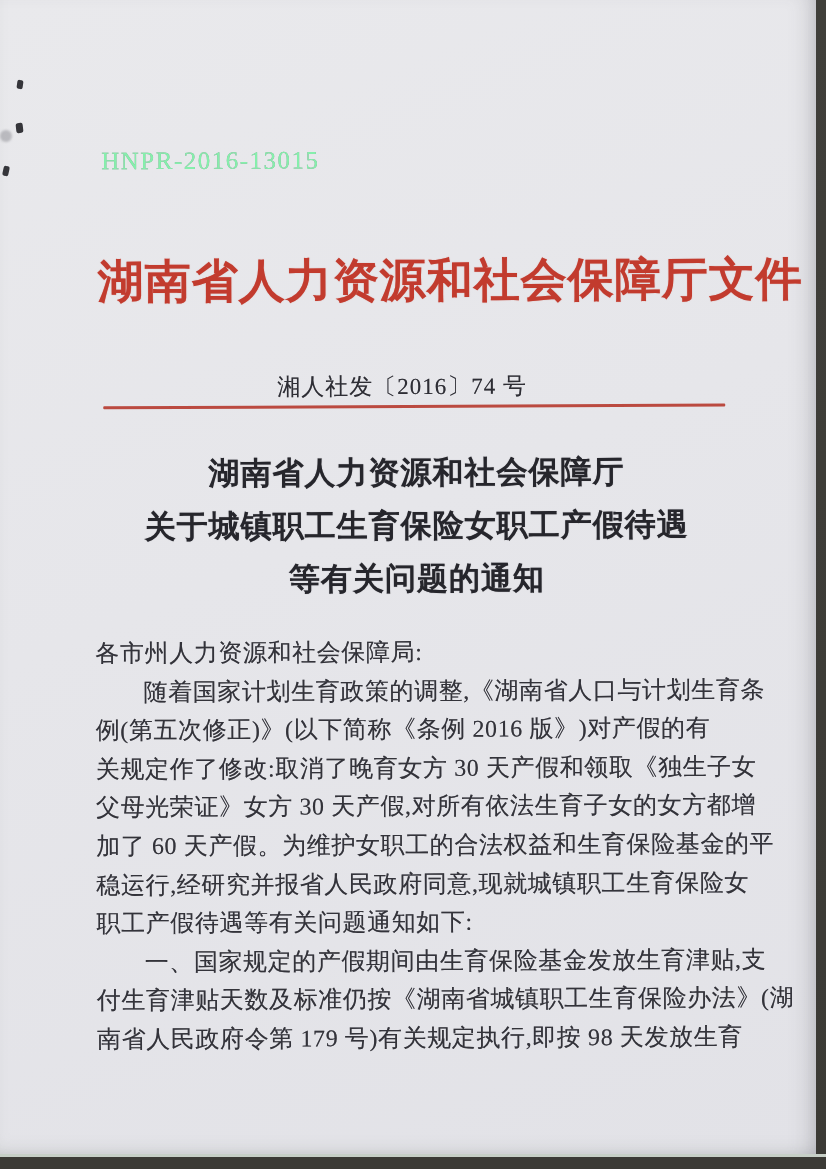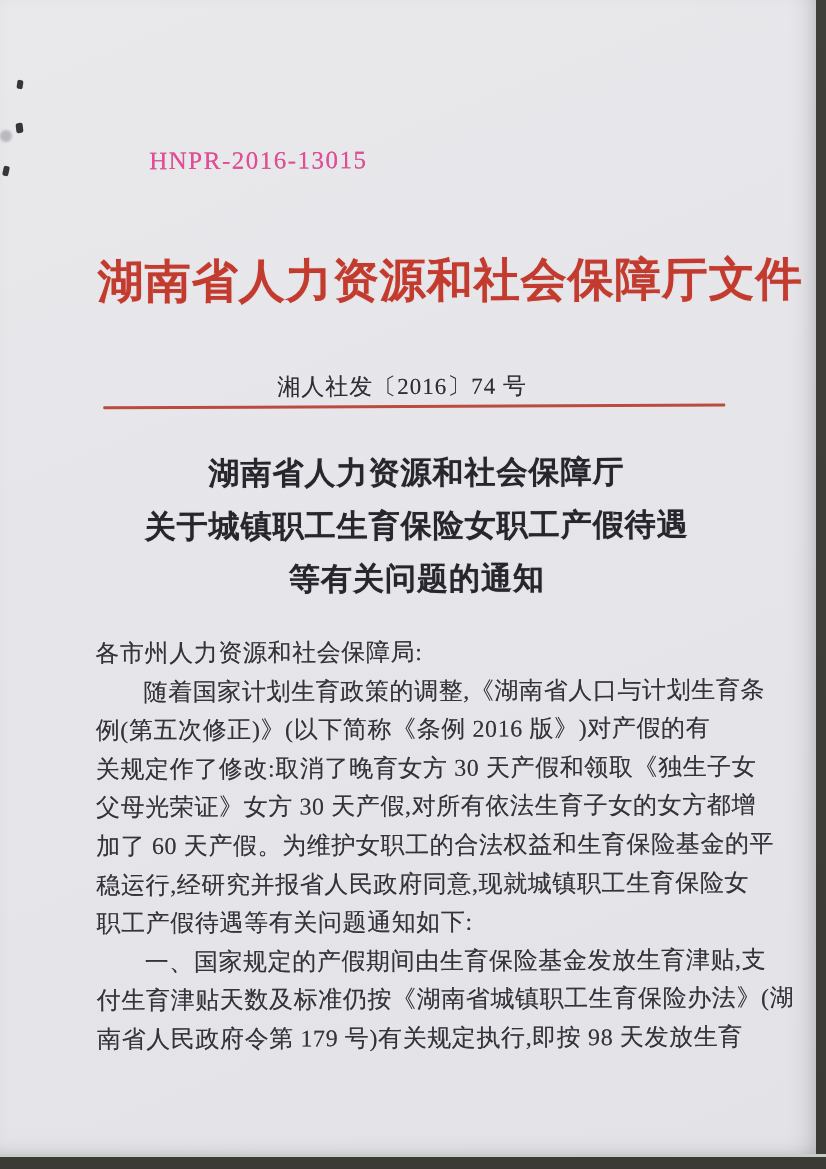--- a/index.html
+++ b/index.html
@@ -51,23 +51,22 @@
     left: 0; top: 0;
     width: 816px; height: 1157px;
     transform: rotate(-0.25deg);
     color: var(--ink);
   }
   .doc-id {
     position: absolute;
     left: 103px; top: 146px;
     font-size: 25px;
     letter-spacing: 1.5px;
-    color: #ec4899;
+    color: #86efac;
     text-shadow: 0 0 0.6px rgba(44,44,52,0.5);
-    margin-left: 48px;
   }
   .center-col {
     position: absolute;
     left: 99px;
     width: 636px;
     text-align: center;
   }
   .banner {
     top: 246px;
     font-size: 46px;

